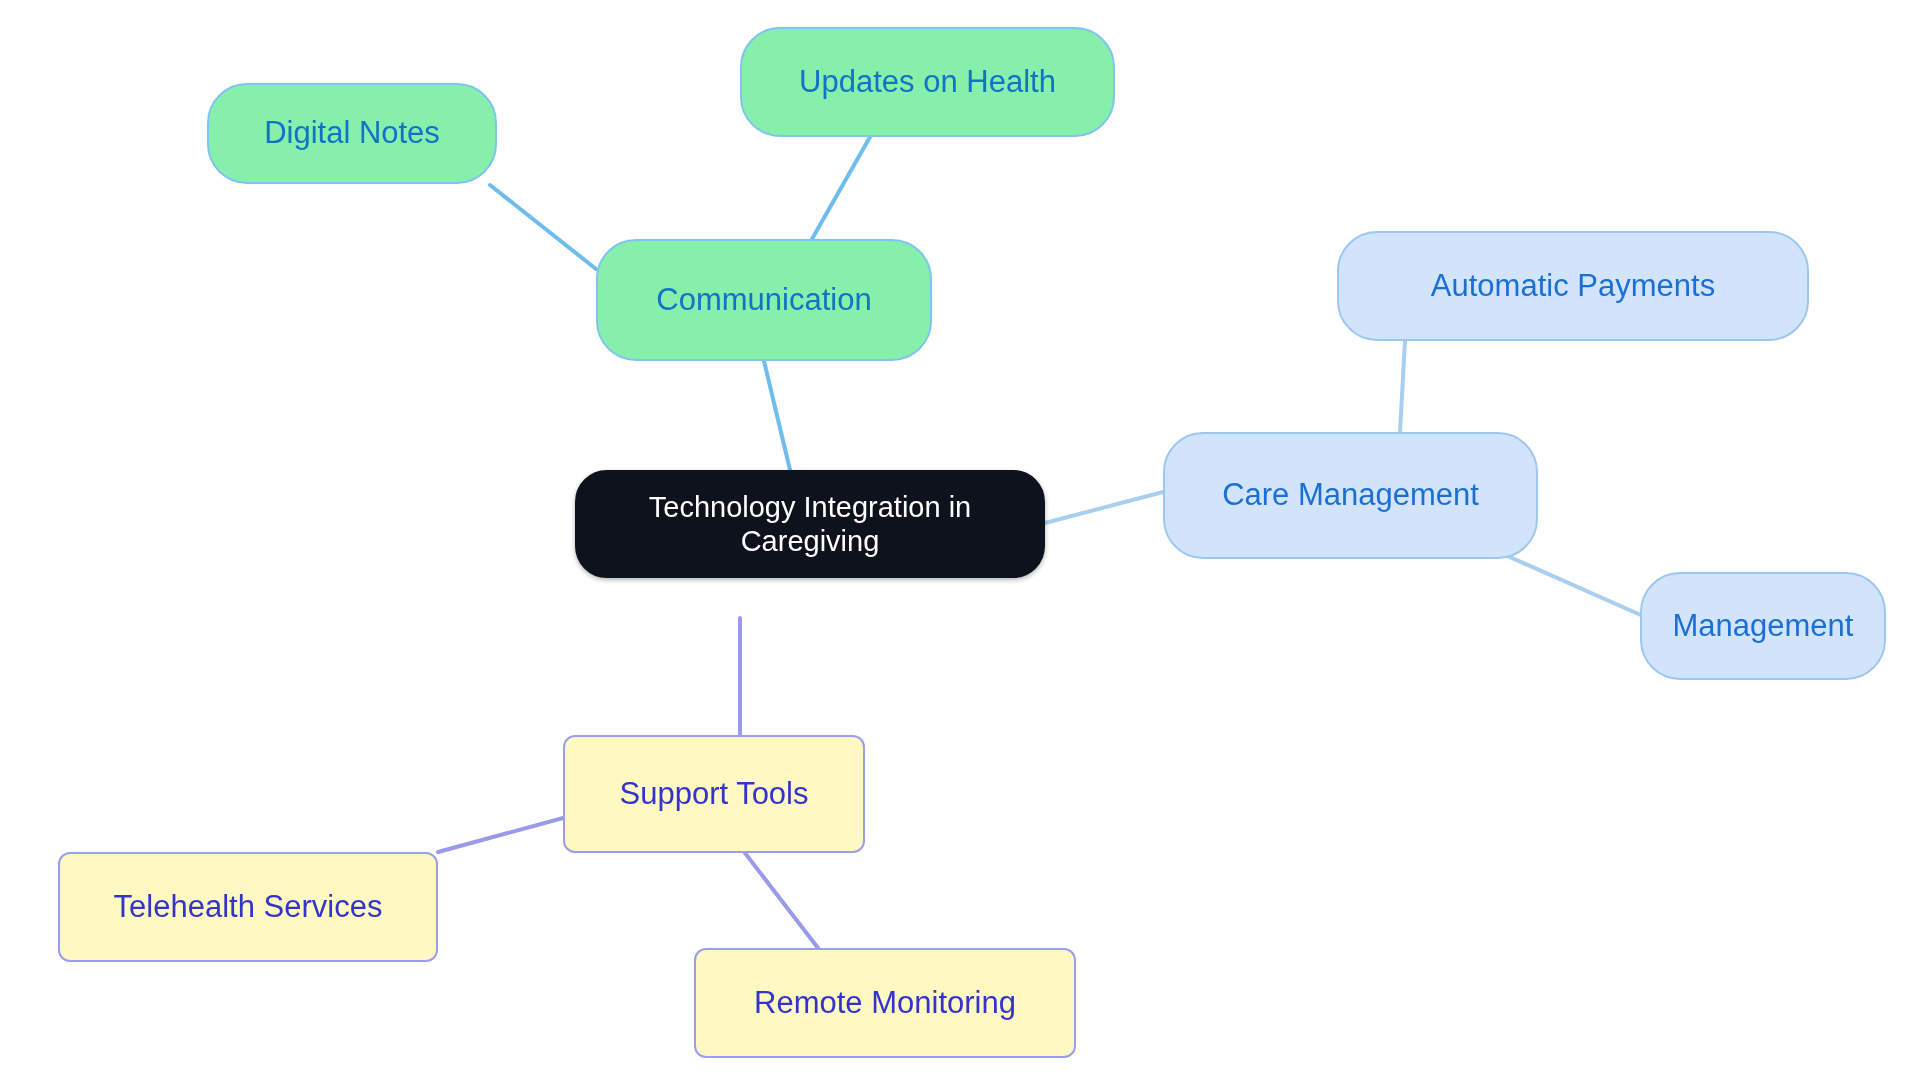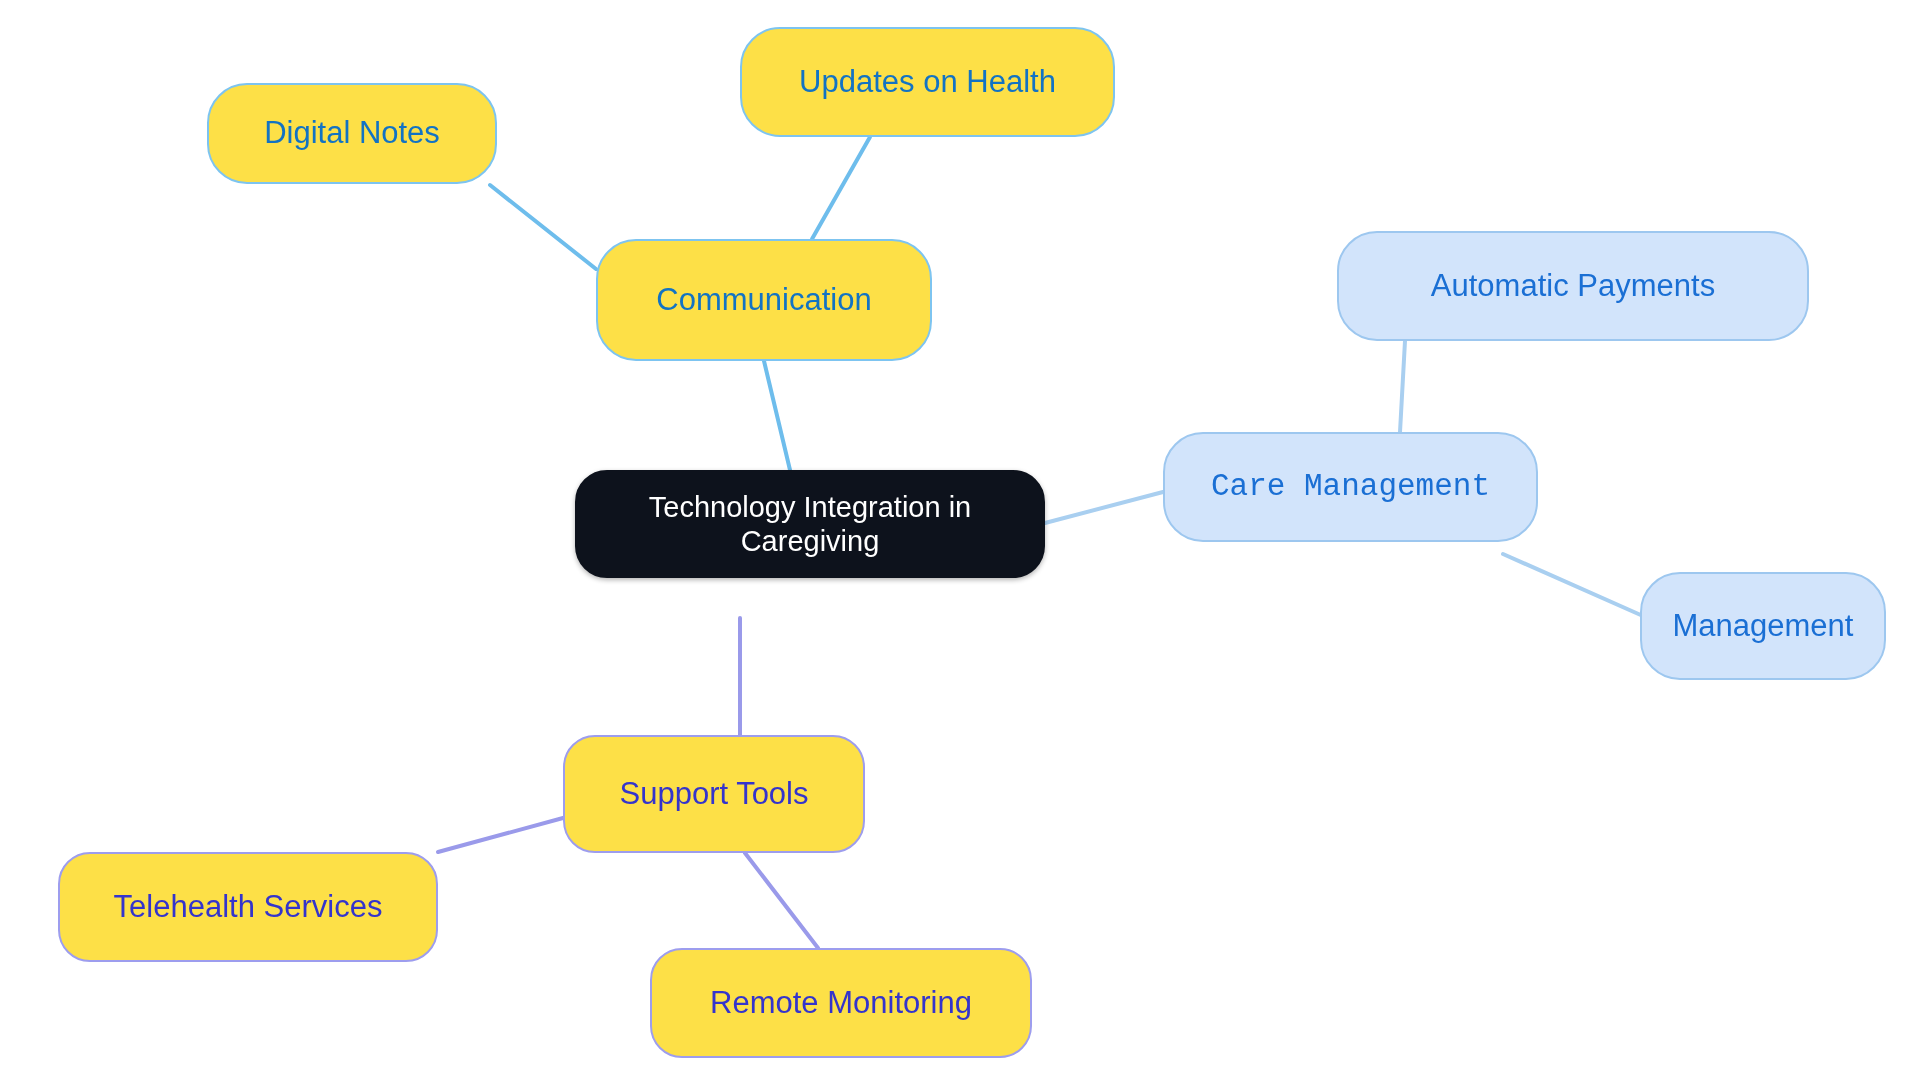--- a/index.html
+++ b/index.html
@@ -40,38 +40,38 @@
   }
   .node-root {
     background: #0d121c;
     border-color: #0d121c;
     color: #ffffff;
     border-radius: 32px;
     font-size: 29px;
     box-shadow: 0 2px 5px rgba(0,0,0,0.30);
   }
   .node-blue {
-    background: #fde047;
+    background: #86efac;
     border-color: #7dc4f0;
     color: #1273c4;
     border-radius: 40px;
     font-size: 31px;
   }
   .node-paleblue {
     background: #d2e4fb;
     border-color: #9dc7ef;
     color: #1a6fd4;
     border-radius: 40px;
     font-size: 31px;
   }
   .node-purple {
-    background: #fde047;
+    background: #fef9c3;
     border-color: #9d9dee;
     color: #3434cc;
-    border-radius: 32px;
+    border-radius: 12px;
     font-size: 31px;
   }
 </style>
 </head>
 <body>
 
 <div id="canvas">
 
   <svg id="edge-layer" viewBox="0 0 1920 1083" xmlns="http://www.w3.org/2000/svg">
       <path d="M 790 470 L 764 361" stroke="#6ebdec" stroke-width="4" stroke-linecap="round" fill="none"></path>
@@ -87,25 +87,25 @@
 
   <div class="node node-root" style="left: 575px; top: 470px; width: 470px; height: 108px; text-align: center;">Technology Integration in
 Caregiving</div>
 
   <div class="node node-blue" style="left: 596px; top: 239px; width: 336px; height: 122px;">Communication</div>
 
   <div class="node node-blue" style="left: 207px; top: 83px; width: 290px; height: 101px;">Digital Notes</div>
 
   <div class="node node-blue" style="left: 740px; top: 27px; width: 375px; height: 110px;">Updates on Health</div>
 
-  <div class="node node-paleblue" style="left: 1163px; top: 432px; width: 375px; height: 110px; font-family: Liberation Mono, monospace;">Care Management</div>
+  <div class="node node-paleblue" style="left: 1163px; top: 432px; width: 375px; height: 127px;">Care Management</div>
 
   <div class="node node-paleblue" style="left: 1337px; top: 231px; width: 472px; height: 110px;">Automatic Payments</div>
 
   <div class="node node-paleblue" style="left: 1640px; top: 572px; width: 246px; height: 108px;">Management</div>
 
   <div class="node node-purple" style="left: 563px; top: 735px; width: 302px; height: 118px;">Support Tools</div>
 
   <div class="node node-purple" style="left: 58px; top: 852px; width: 380px; height: 110px;">Telehealth Services</div>
 
-  <div class="node node-purple" style="left: 650px; top: 948px; width: 382px; height: 110px;">Remote Monitoring</div>
+  <div class="node node-purple" style="left: 694px; top: 948px; width: 382px; height: 110px;">Remote Monitoring</div>
 
 </div>
 
 </body></html>

